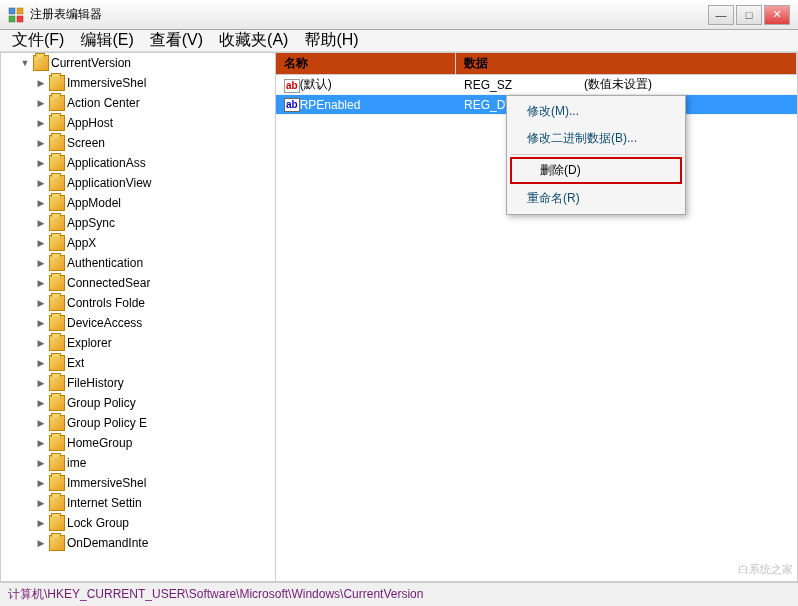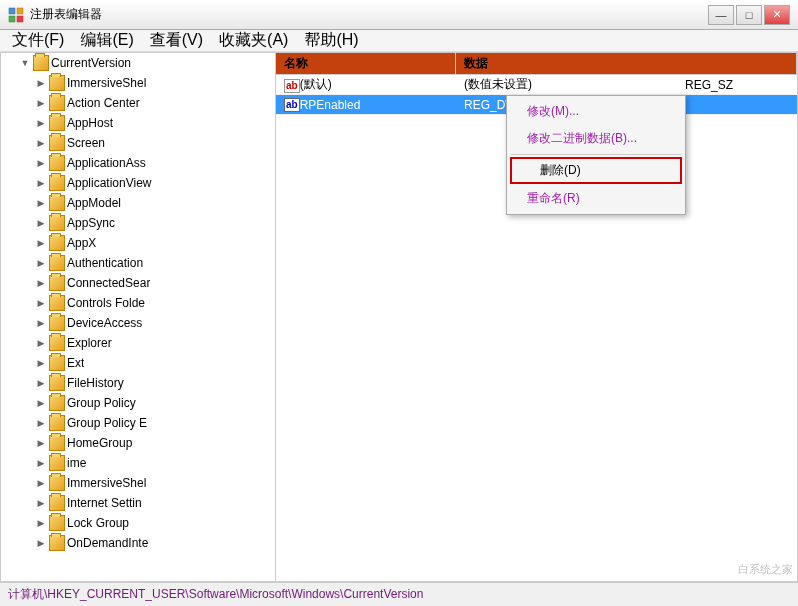--- a/index.html
+++ b/index.html
@@ -241,21 +241,21 @@
       width: 180px;
       background: #f5f5f5;
       border: 1px solid #aaa;
       box-shadow: 2px 2px 6px rgba(0,0,0,0.3);
       z-index: 100;
       padding: 2px 0;
     }
     .ctx-item {
       padding: 5px 20px;
       font-size: 12px;
-      color: #a21caf;
+      color: #0c4a6e;
       cursor: pointer;
       white-space: nowrap;
     }
     .ctx-item.delete-item {
       border: 2px solid #cc0000;
       color: #000;
       font-weight: normal;
       margin: 1px 3px;
       padding: 3px 28px;
     }
@@ -546,22 +546,22 @@
       <div class="table-col col-data">数据</div>
     </div>
 
     <div class="table-body">
 
       <div class="table-row">
         <div class="table-cell cell-name">
           <span class="reg-icon-ab">ab</span>
           <span>(默认)</span>
         </div>
+        <div class="table-cell cell-type">REG_SZ</div>
         <div class="table-cell cell-data">(数值未设置)</div>
-        <div class="table-cell cell-type">REG_SZ</div>
       </div>
 
       <div class="table-row selected">
         <div class="table-cell cell-name">
           <span class="reg-icon-binary" style="color:#0000cc;border-color:#666;">ab</span>
           <span>RPEnabled</span>
         </div>
         <div class="table-cell cell-type">REG_DWORD</div>
         <div class="table-cell cell-data">0x00000000 (0)</div>
       </div>

